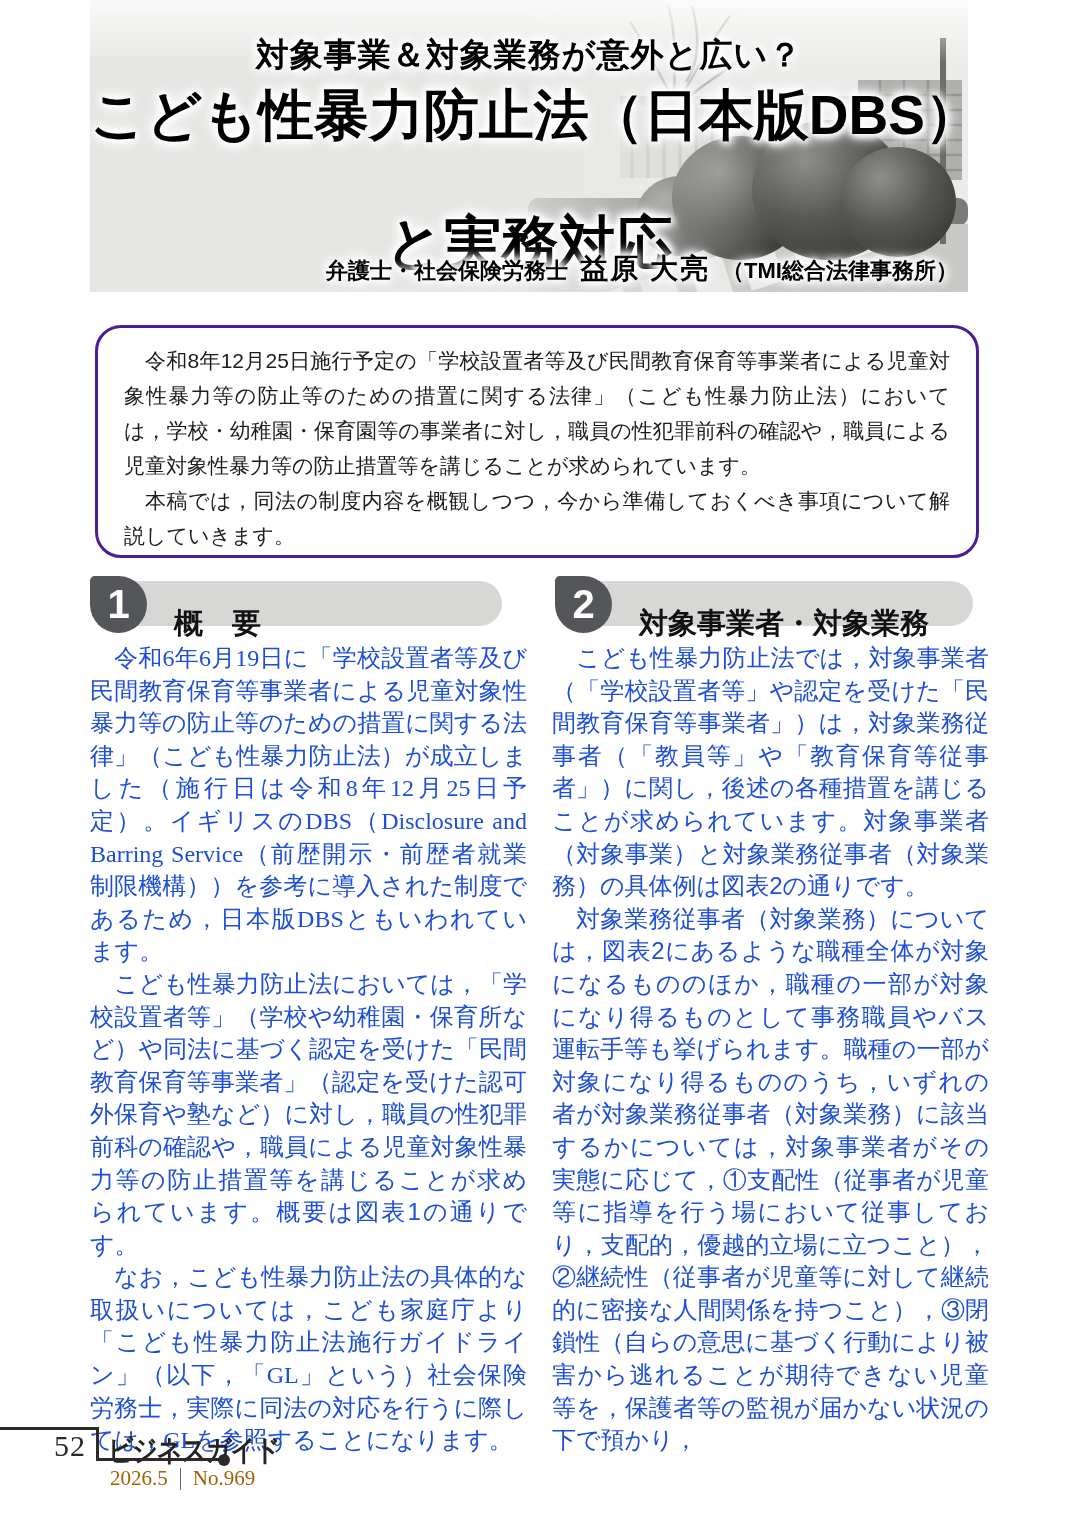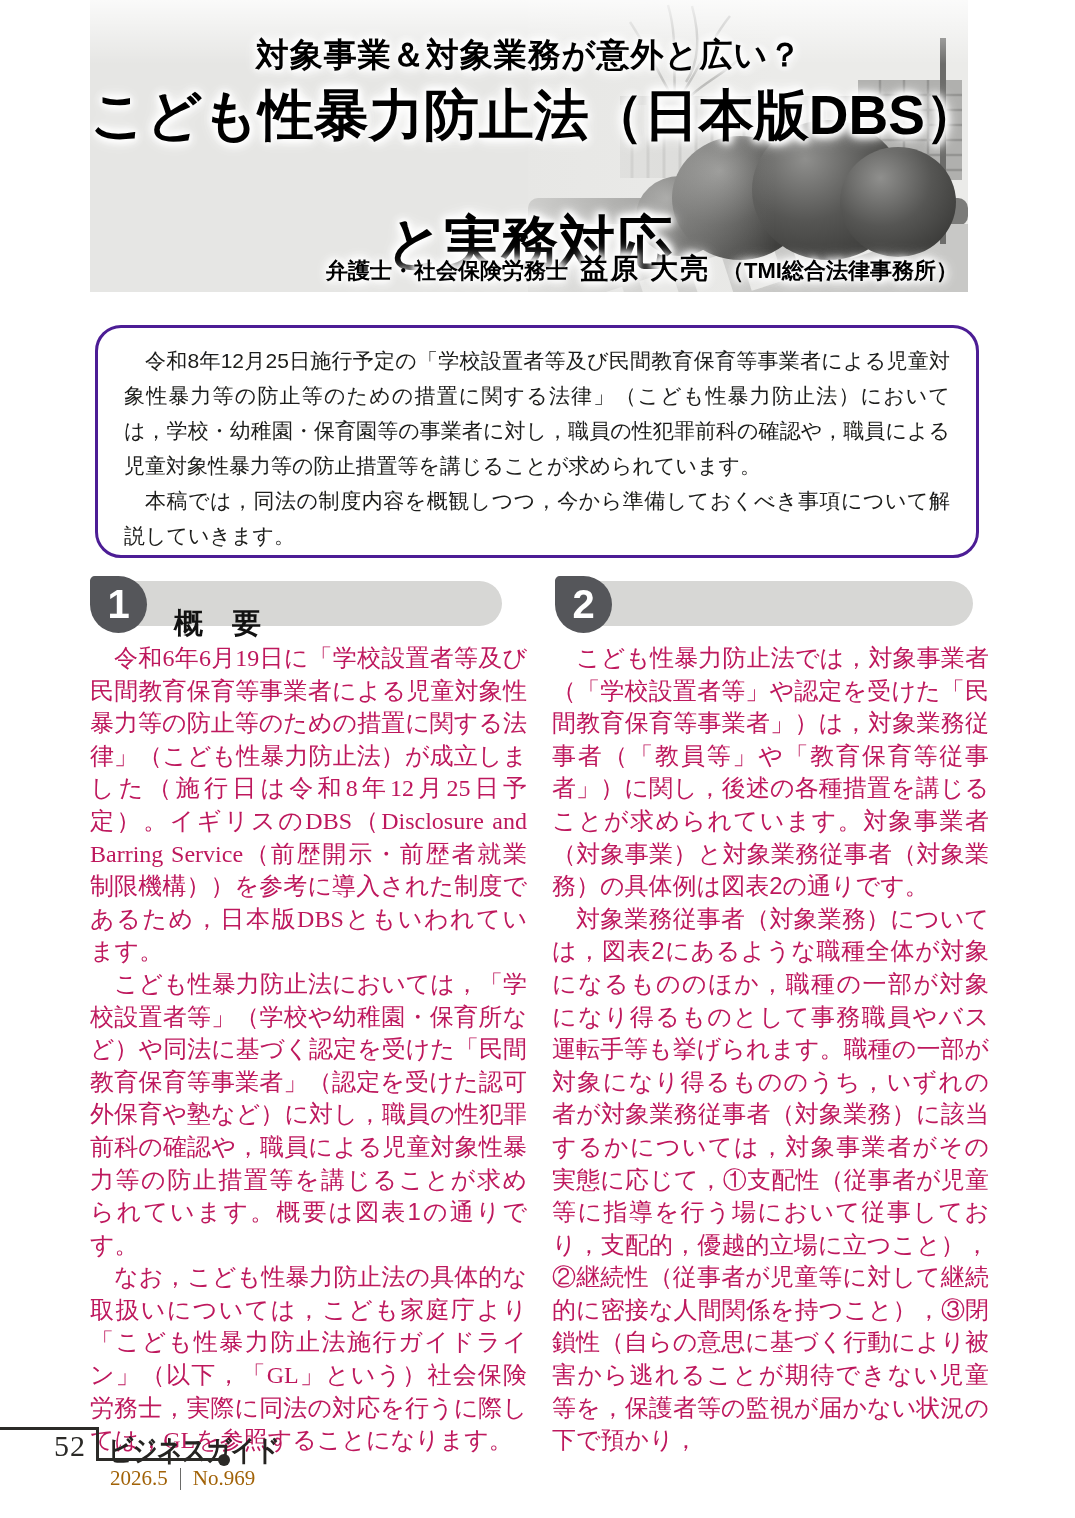--- a/index.html
+++ b/index.html
@@ -40,21 +40,21 @@
     background:#55565a; border-radius:5px 30px 30px 30px;
     color:#fff; font-family:"Liberation Sans", sans-serif; font-weight:bold;
     font-size:40px; display:flex; align-items:center; justify-content:center; }
   .sec .sec-title { position:absolute; left:84px; top:5px; height:45px; line-height:45px;
     font-family:"Liberation Sans", sans-serif; font-weight:bold; font-size:29px; color:#111;margin-top:20px; }
   .sec1 { left:90px;  width:412px; }
   .sec2 { left:555px; width:418px; }
 
   
   .col { position:absolute; top:642px; width:437px; font-size:24px; line-height:32.6px;
-    text-align:justify; color:#be185d; }
+    text-align:justify; color:#1d4ed8; }
   .col p { text-indent:1em; }
   .col .b, .lead-box .b { font-family:"Liberation Sans", sans-serif; font-weight:normal; }
   .col1 { left:90px; }
   .col2 { left:552px; }
 
   
   .rule-top { position:absolute; left:0; top:1427px; width:99px; height:3px; background:#2b2a27; }
   .rule-v   { position:absolute; left:96px; top:1427px; width:3px; height:34px; background:#2b2a27; }
   .rule-bot { position:absolute; left:96px; top:1458px; width:128px; height:3px; background:#2b2a27; }
   .dot { position:absolute; left:218px; top:1454px; width:12px; height:12px; border-radius:50%; background:#2b2a27; }
@@ -162,20 +162,21 @@
 
   <div class="sec sec1">
     <div class="bar"></div>
     <div class="badge">1</div>
     <div class="sec-title">概　要</div>
   </div>
 
   <div class="sec sec2">
     <div class="bar"></div>
     <div class="badge">2</div>
+    <div class="sec-title">対象事業者・対象業務</div>
   </div>
 
   <div class="col col1">
       <p><span>令和6年6月19日に「学校設置者等及び民間教育保育等事業者による児童対象性暴力等の防止等のための措置に関する法律」（こども性暴力防止法）が成立しました（施行日は令和8年12月25日予定）。イギリスのDBS（Disclosure and Barring Service（前歴開示・前歴者就業制限機構））を参考に導入された制度であるため，日本版DBSともいわれています。</span></p>
       <p><span>こども性暴力防止法においては，「学校設置者等」（学校や幼稚園・保育所など）や同法に基づく認定を受けた「民間教育保育等事業者」（認定を受けた認可外保育や塾など）に対し，職員の性犯罪前科の確認や，職員による児童対象性暴力等の防止措置等を講じることが求められています。概要は</span><span class="b">図表1</span><span>の通りです。</span></p>
       <p><span>なお，こども性暴力防止法の具体的な取扱いについては，こども家庭庁より「こども性暴力防止法施行ガイドライン」（以下，「GL」という）社会保険労務士，実際に同法の対応を行うに際しては，GLを参照することになります。</span></p>
     </div>
   <div class="col col2">
       <p><span>こども性暴力防止法では，対象事業者（「学校設置者等」や認定を受けた「民間教育保育等事業者」）は，対象業務従事者（「教員等」や「教育保育等従事者」）に関し，後述の各種措置を講じることが求められています。対象事業者（対象事業）と対象業務従事者（対象業務）の具体例は</span><span class="b">図表2</span><span>の通りです。</span></p>
       <p><span>対象業務従事者（対象業務）については，</span><span class="b">図表2</span><span>にあるような職種全体が対象になるもののほか，職種の一部が対象になり得るものとして事務職員やバス運転手等も挙げられます。職種の一部が対象になり得るもののうち，いずれの者が対象業務従事者（対象業務）に該当するかについては，対象事業者がその実態に応じて，①支配性（従事者が児童等に指導を行う場において従事しており，支配的，優越的立場に立つこと），②継続性（従事者が児童等に対して継続的に密接な人間関係を持つこと），③閉鎖性（自らの意思に基づく行動により被害から逃れることが期待できない児童等を，保護者等の監視が届かない状況の下で預かり，</span></p>

